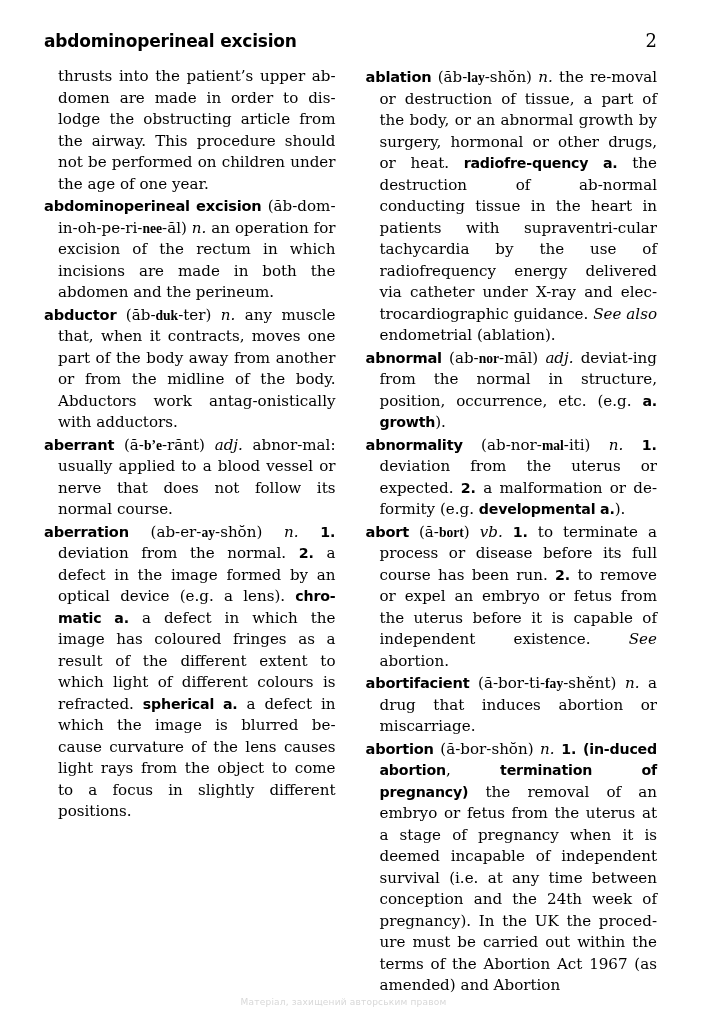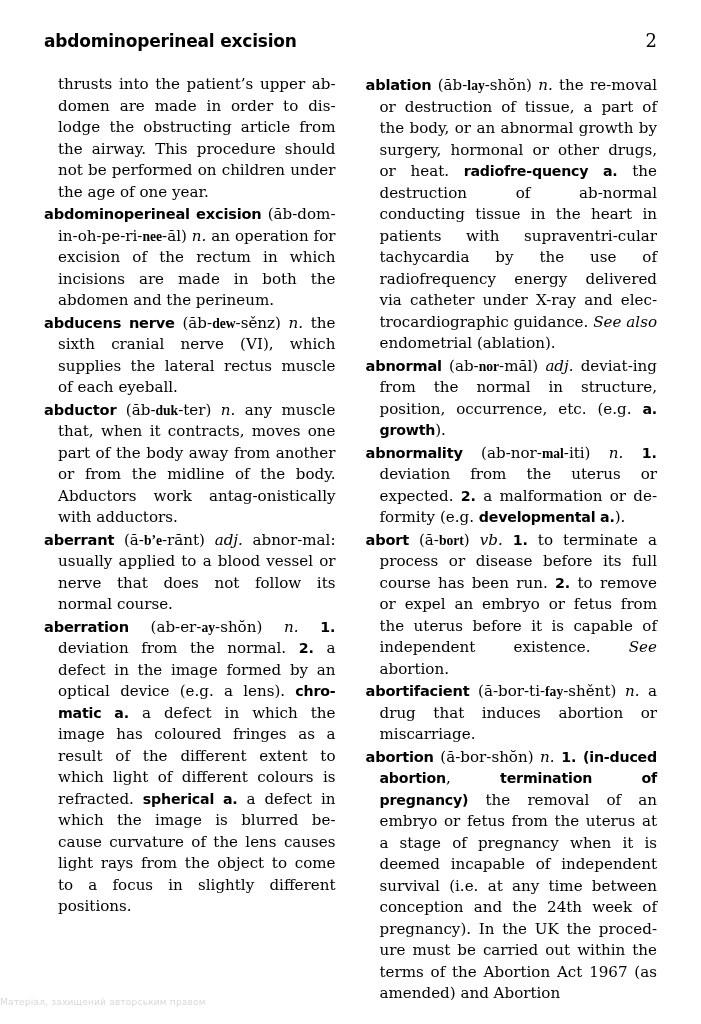--- a/index.html
+++ b/index.html
@@ -43,21 +43,21 @@
   .runhead-folio {
     font-family: "DejaVu Serif", "Liberation Serif", serif;
     font-size: 18px;
     font-weight: normal;
   }
 
   
   .columns {
     position: absolute;
     left: 44px;
-    top: 74px;
+    top: 66px;
     width: 613px;
     height: 890px;
     display: flex;
     gap: 30px;
   }
   .col {
     width: 295px;
     font-size: 15.1px;
     line-height: 21.5px;
     text-align: justify;
@@ -101,21 +101,21 @@
     font-size: 13.6px;
   }
   .pos { font-style: italic; }
 
   
   .watermark {
     position: absolute;
     left: 0;
     top: 997px;
     width: 701px;
-    text-align: left;
+    text-align: center;
     padding-right: 14px;
     box-sizing: border-box;
     font-family: "DejaVu Sans", "Liberation Sans", sans-serif;
     font-size: 9px;
     color: #d8d8d8;
     letter-spacing: 0.2px;
   }
 </style>
 </head>
 <body>
@@ -124,21 +124,20 @@
 
   <div class="runhead">
     <span class="runhead-title">abdominoperineal excision</span>
     <span class="runhead-folio">2</span>
   </div>
 
   <div class="columns">
     <div class="col">
         <p class="cont"><span>thrusts into the patient’s upper ab-domen are made in order to dis-lodge the obstructing article from the airway. This procedure should not be performed on children under the age of one year.</span></p>
         <p class="entry"><span class="hw">abdominoperineal excision</span><span> (ăb-dom-in-oh-pe-ri-</span><span class="str">nee</span><span>-ăl) </span><span class="pos">n.</span><span> an operation for excision of the rectum in which incisions are made in both the abdomen and the perineum.</span></p>
-        <p class="entry"><span class="hw">abducens nerve</span><span> (ăb-</span><span class="str">dew</span><span>-sěnz) </span><span class="pos">n.</span><span> the sixth cranial nerve (VI), which supplies the lateral rectus muscle of each eyeball.</span></p>
         <p class="entry"><span class="hw">abductor</span><span> (ăb-</span><span class="str">duk</span><span>-ter) </span><span class="pos">n.</span><span> any muscle that, when it contracts, moves one part of the body away from another or from the midline of the body. Abductors work antag-onistically with adductors.</span></p>
         <p class="entry"><span class="hw">aberrant</span><span> (ă-</span><span class="str">b’e</span><span>-rănt) </span><span class="pos">adj.</span><span> abnor-mal: usually applied to a blood vessel or nerve that does not follow its normal course.</span></p>
         <p class="entry"><span class="hw">aberration</span><span> (ab-er-</span><span class="str">ay</span><span>-shŏn) </span><span class="pos">n.</span><span> </span><span class="num">1.</span><span> deviation from the normal. </span><span class="num">2.</span><span> a defect in the image formed by an optical device (e.g. a lens). </span><span class="sub">chro-matic a.</span><span> a defect in which the image has coloured fringes as a result of the different extent to which light of different colours is refracted. </span><span class="sub">spherical a.</span><span> a defect in which the image is blurred be-cause curvature of the lens causes light rays from the object to come to a focus in slightly different positions.</span></p>
       </div>
     <div class="col">
         <p class="entry"><span class="hw">ablation</span><span> (ăb-</span><span class="str">lay</span><span>-shŏn) </span><span class="pos">n.</span><span> the re-moval or destruction of tissue, a part of the body, or an abnormal growth by surgery, hormonal or other drugs, or heat. </span><span class="sub">radiofre-quency a.</span><span> the destruction of ab-normal conducting tissue in the heart in patients with supraventri-cular tachycardia by the use of radiofrequency energy delivered via catheter under X-ray and elec-trocardiographic guidance. </span><span class="pos">See also</span><span> endometrial (ablation).</span></p>
         <p class="entry"><span class="hw">abnormal</span><span> (ab-</span><span class="str">nor</span><span>-măl) </span><span class="pos">adj.</span><span> deviat-ing from the normal in structure, position, occurrence, etc. (e.g. </span><span class="sub">a. growth</span><span>).</span></p>
         <p class="entry"><span class="hw">abnormality</span><span> (ab-nor-</span><span class="str">mal</span><span>-iti) </span><span class="pos">n.</span><span> </span><span class="num">1.</span><span> deviation from the uterus or expected. </span><span class="num">2.</span><span> a malformation or de-formity (e.g. </span><span class="sub">developmental a.</span><span>).</span></p>
         <p class="entry"><span class="hw">abort</span><span> (ă-</span><span class="str">bort</span><span>) </span><span class="pos">vb.</span><span> </span><span class="num">1.</span><span> to terminate a process or disease before its full course has been run. </span><span class="num">2.</span><span> to remove or expel an embryo or fetus from the uterus before it is capable of independent existence. </span><span class="pos">See</span><span> abortion.</span></p>
         <p class="entry"><span class="hw">abortifacient</span><span> (ă-bor-ti-</span><span class="str">fay</span><span>-shěnt) </span><span class="pos">n.</span><span> a drug that induces abortion or miscarriage.</span></p>

